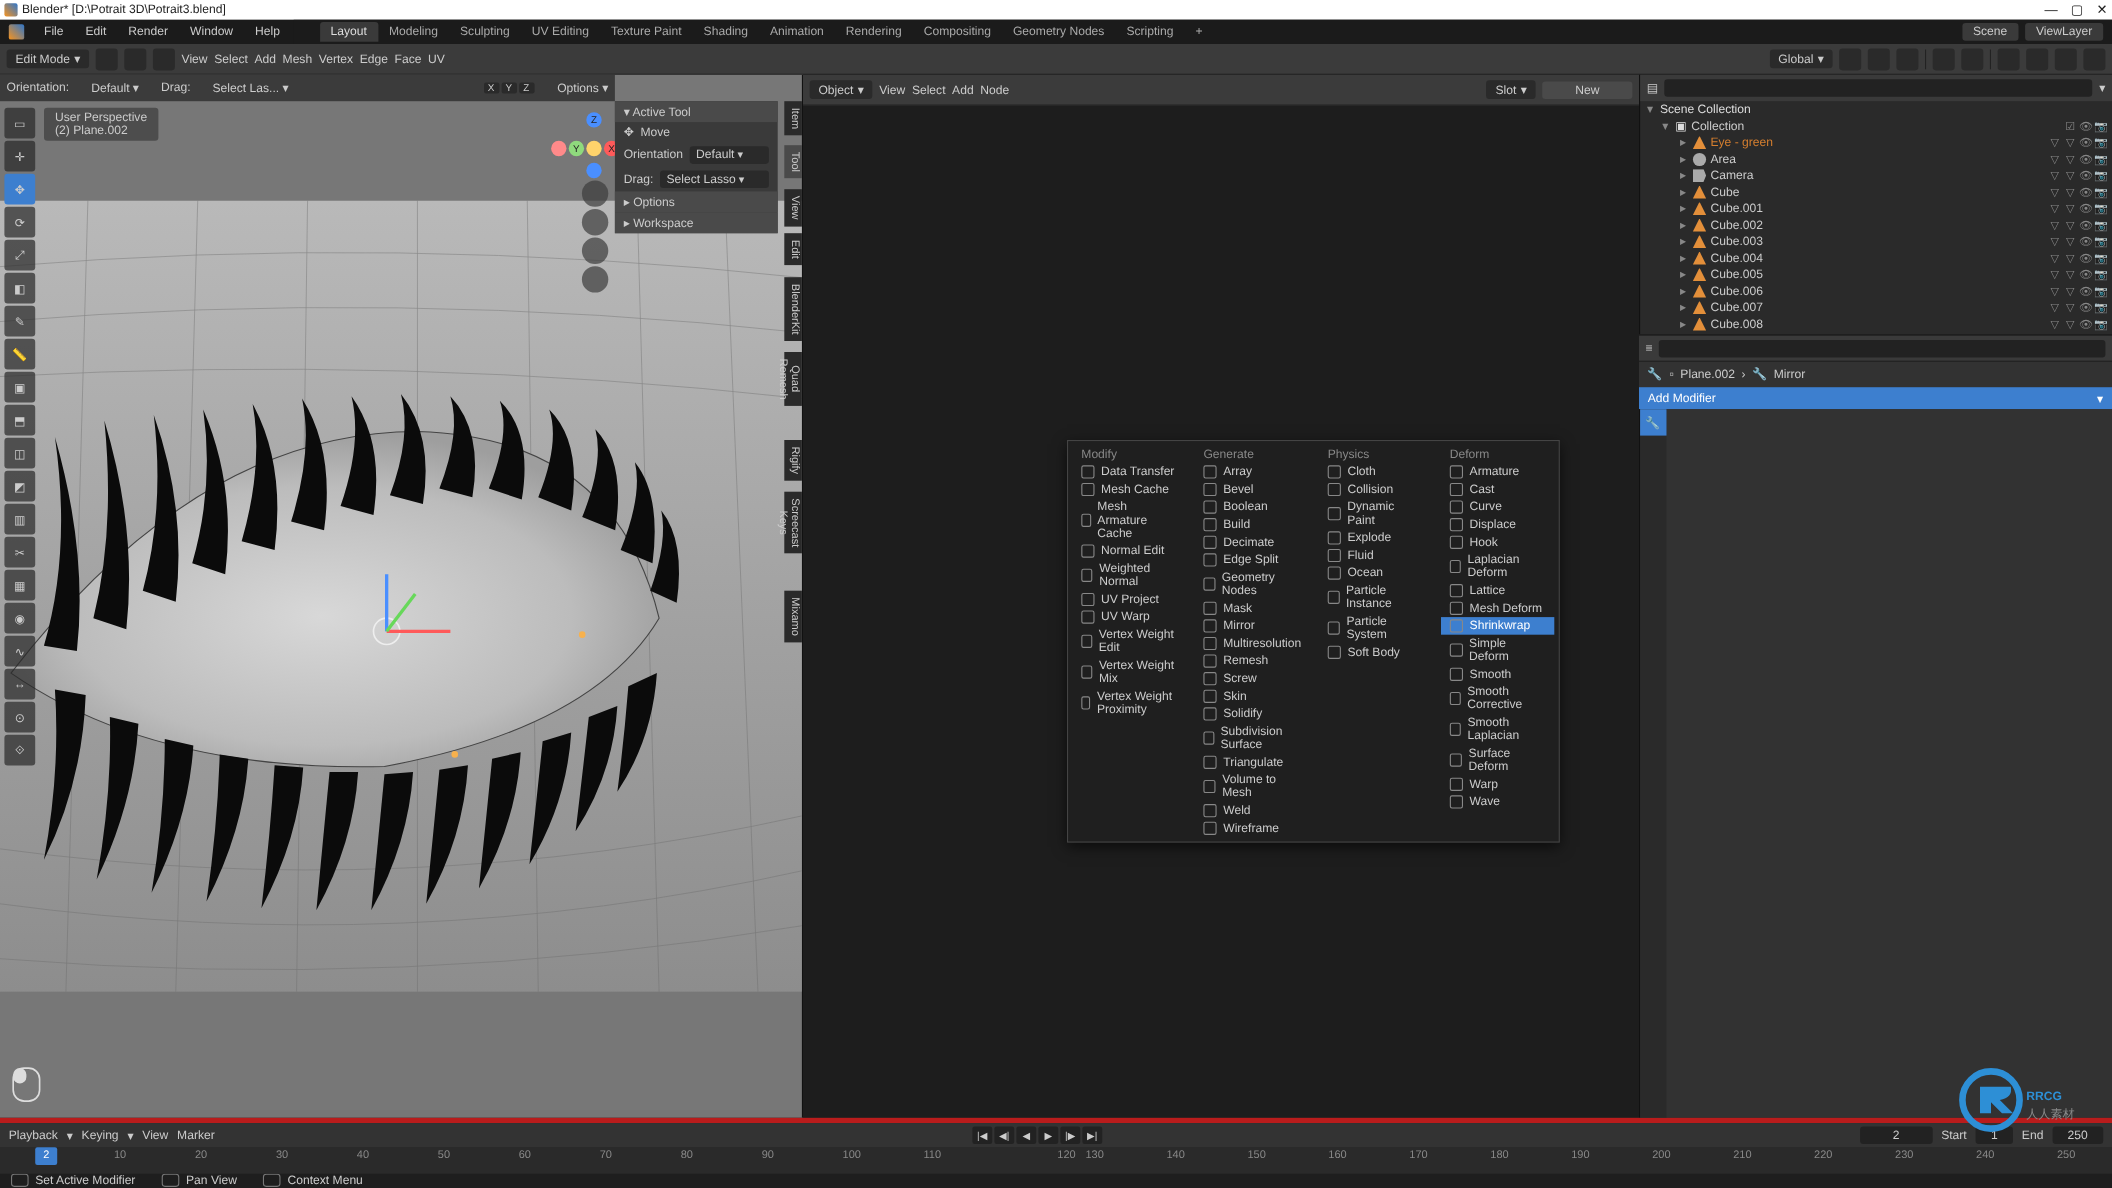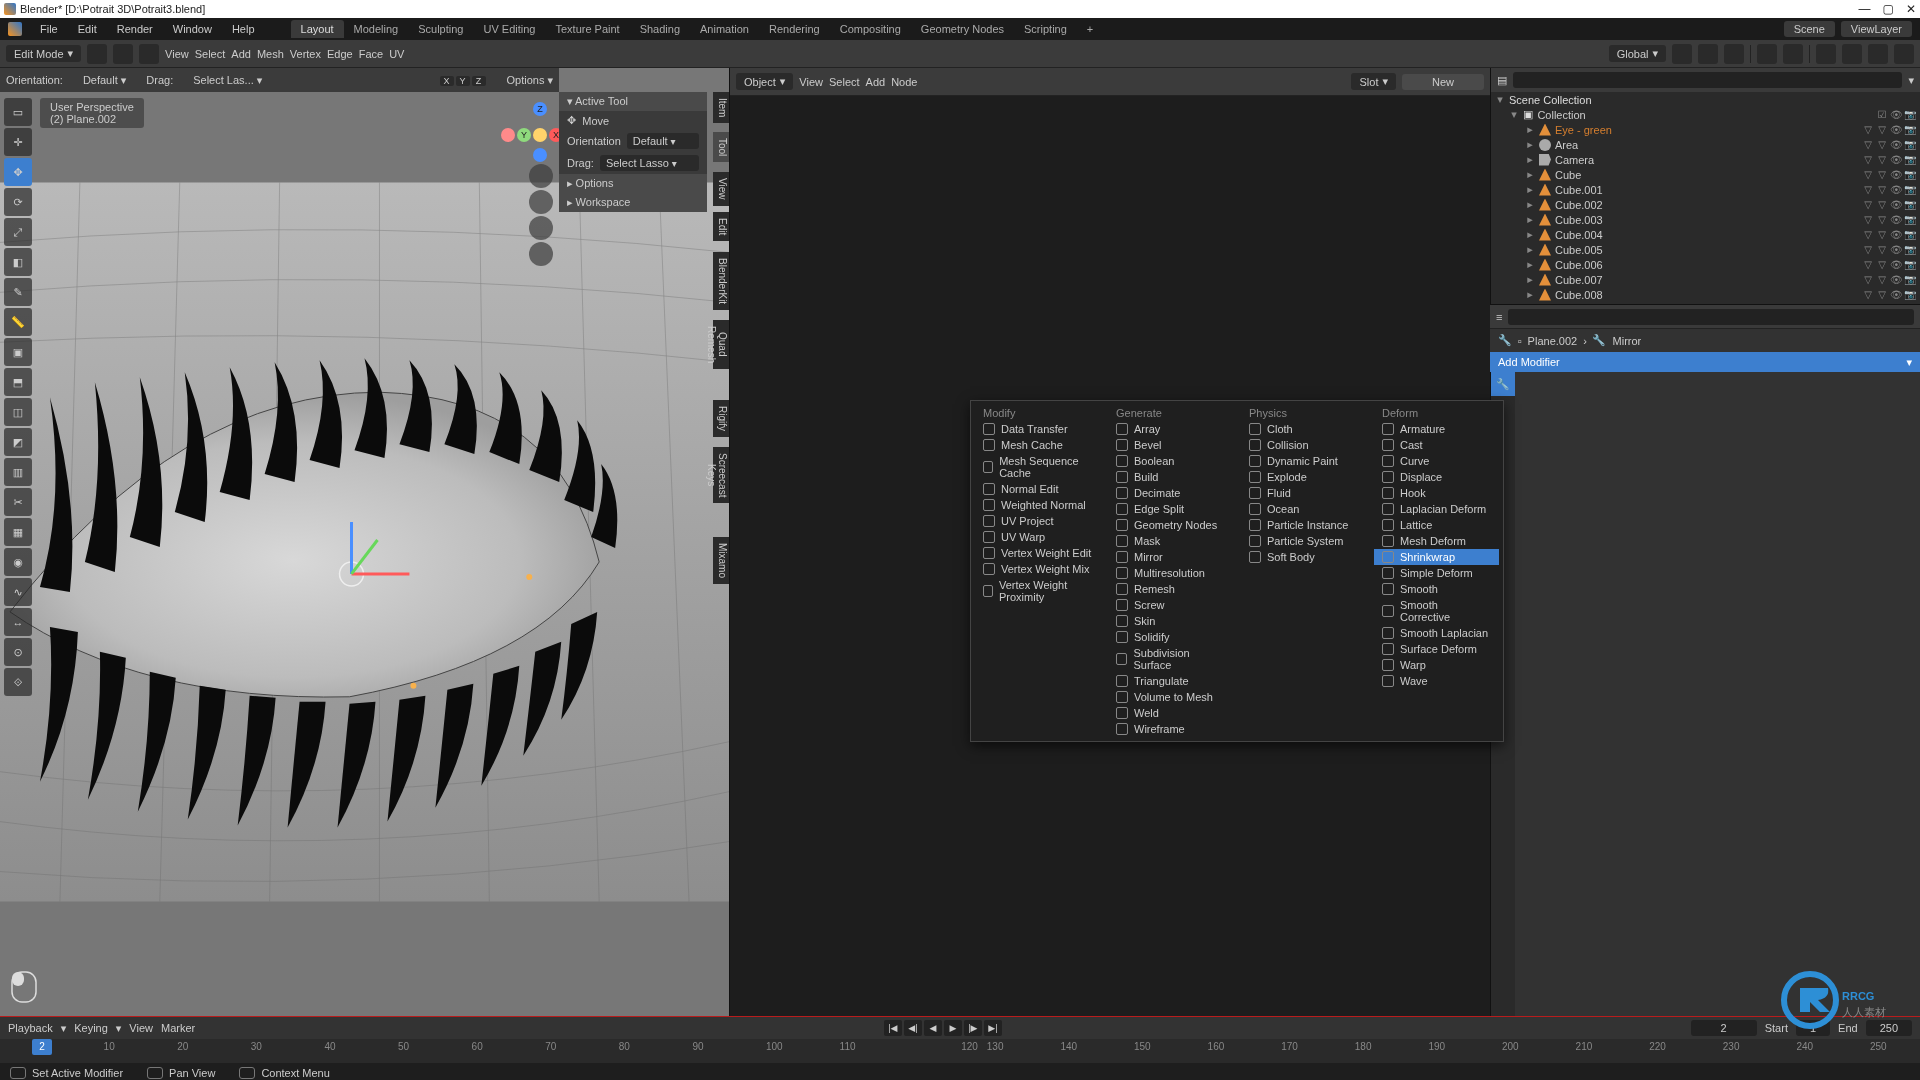--- a/index.html
+++ b/index.html
@@ -53,28 +53,28 @@
   .outliner .srow .acts { display:flex; gap:2px; }
   .outliner .srow .acts span { width:12px; text-align:center; color:#888; font-size:10px; }
   .outliner .srow.obj .ico { background:#e38f3a; clip-path: polygon(50% 0,100% 100%,0 100%); }
   .outliner .srow.light .ico { background:#aaa; border-radius:50%; }
   .outliner .srow.cam .ico { background:#aaa; clip-path: polygon(0 0,80% 0,100% 50%,80% 100%,0 100%); }
   .outliner .srow.obj.sel .name { color:#d67f2f; }
   .props-hdr { height: 24px; background:#3a3a3a; display:flex; align-items:center; padding:0 6px; gap:6px; border-top:1px solid #111; }
   .breadcrumb { height:24px; background:#323232; display:flex; align-items:center; padding:0 8px; gap:6px; border-top:1px solid #222; }
   .add-mod-bar { height:20px; background:#3d7fcf; display:flex; align-items:center; padding:0 8px; }
   .add-mod-bar span { color:#fff; }
-  .mod-menu { position:absolute; left:970px; top:400px; width:534px; background:#1f1f1f; border:1px solid #444; display:flex; padding:4px 0; box-shadow:0 4px 12px rgba(0,0,0,.6); }
+  .mod-menu { position:absolute; left:970px; top:400px; width:448px; background:#1f1f1f; border:1px solid #444; display:flex; padding:4px 0; box-shadow:0 4px 12px rgba(0,0,0,.6); }
   .mod-menu .col { flex:1; padding:0 4px; }
   .mod-menu .col h5 { color:#888; padding:2px 8px; font-weight:normal; font-size:11px; }
   .mod-menu .item { display:flex; align-items:center; gap:6px; padding:2px 8px; }
   .mod-menu .item.sel { background:#3d7fcf; }
   .mod-menu .item.sel span { color:#fff; }
   .mod-menu .item .ic { width:12px; height:12px; border:1px solid #888; border-radius:2px; }
-  .timeline { height: 46px; background:#2a2a2a; border-top:1px solid #b91c1c; }
+  .timeline { height: 46px; background:#2a2a2a; border-top:5px solid #b91c1c; }
   .timeline .tb { height:22px; display:flex; align-items:center; padding:0 8px; gap:8px; background:#333; }
   .timeline .tb .playbtns { display:flex; gap:2px; margin:0 auto; }
   .timeline .tb .playbtns .b { width:18px; height:16px; background:#222; border-radius:2px; display:flex; align-items:center; justify-content:center; font-size:9px; }
   .timeline .ruler { height:24px; position:relative; background:#2a2a2a; }
   .timeline .ruler .tick { position:absolute; top:2px; font-size:10px; color:#888; }
   .timeline .ruler .cursor { position:absolute; top:0; width:20px; height:16px; background:#3d7fcf; border-radius:2px; text-align:center; font-size:10px; color:#fff; line-height:16px; }
   .statusbar { height:20px; background:#1e1e1e; border-top:1px solid #000; display:flex; align-items:center; padding:0 10px; gap:24px; }
   .statusbar .cell { display:flex; align-items:center; gap:6px; color:#aaa; }
   .statusbar .mico { width:16px; height:12px; border:1px solid #777; border-radius:3px; }
   .logo-rrct { position:absolute; right:20px; bottom:50px; width:120px; height:60px; }
@@ -520,21 +520,21 @@
       <div class="item">
         <span class="ic"></span>
         <span>Data Transfer</span>
       </div>
       <div class="item">
         <span class="ic"></span>
         <span>Mesh Cache</span>
       </div>
       <div class="item">
         <span class="ic"></span>
-        <span>Mesh Sequence Cache</span>
+        <span>Mesh Armature Cache</span>
       </div>
       <div class="item">
         <span class="ic"></span>
         <span>Normal Edit</span>
       </div>
       <div class="item">
         <span class="ic"></span>
         <span>Weighted Normal</span>
       </div>
       <div class="item">

